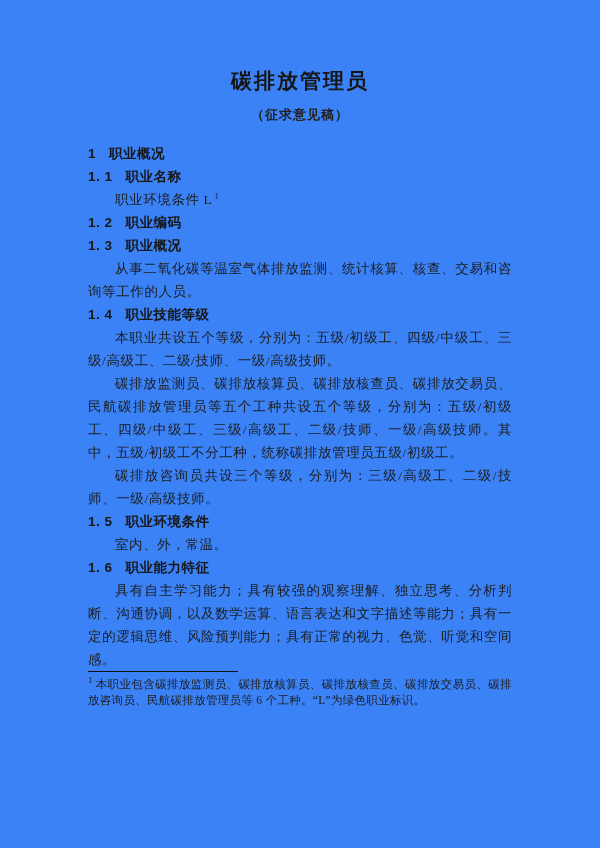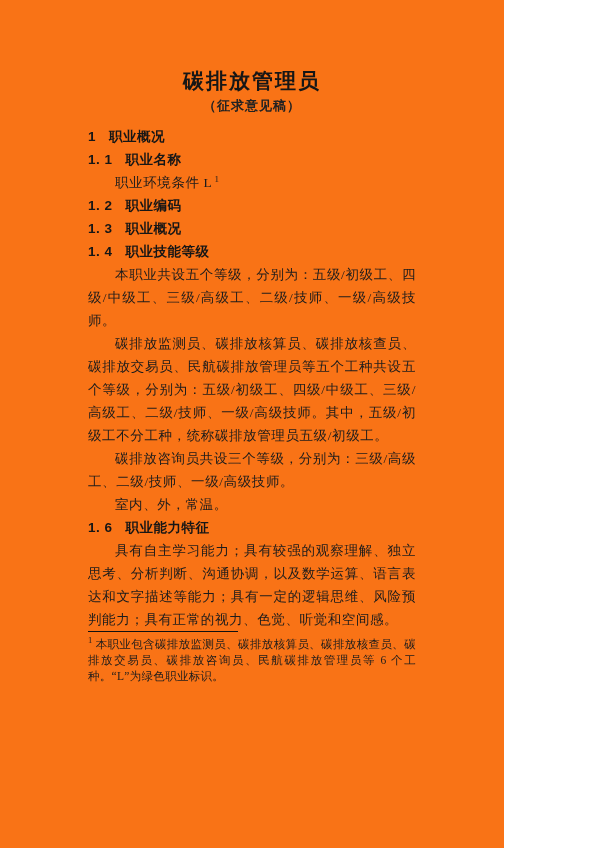--- a/index.html
+++ b/index.html
@@ -2,23 +2,23 @@
 <html><head>
 <meta charset="utf-8">
 <style>
   html, body {
     margin: 0;
     padding: 0;
     background: #ffffff;
   }
   .page {
     position: relative;
-    width: 504px;
+    width: 600px;
     height: 848px;
-    background: #f97316;
+    background: #3b82f6;
     color: #1c1c1c;
     overflow: hidden;
     box-sizing: border-box;
     padding: 64px 88px 0 88px;
     font-family: "Liberation Serif", "DejaVu Serif", serif;
   }
   .title-block {
     text-align: center;
   }
   .doc-title {
@@ -26,25 +26,26 @@
     font-weight: bold;
     font-size: 21px;
     line-height: 33px;
     letter-spacing: 2px;
     color: #161616;
   }
   .doc-subtitle {
     font-family: Liberation Mono, monospace;
     font-weight: bold;
     font-size: 13px;
+    margin-top: 9px;
     letter-spacing: 1px;
     color: #222222;
   }
   .content {
-    margin-top: 10px;
+    margin-top: 18px;
     font-size: 13.5px;
     line-height: 23px;
     text-align: justify;
   }
   .sec-heading {
     font-family: "Liberation Sans", "DejaVu Sans", sans-serif;
     font-weight: bold;
     font-size: 13.5px;
     line-height: 23px;
     letter-spacing: 0.5px;
@@ -110,28 +111,32 @@
     </div>
     <p class="para"><span>职业环境条件 L</span><sup class="fn-ref">1</sup></p>
 
     <div class="sec-heading">
       <span class="sec-num">1. 2</span><span>职业编码</span>
     </div>
 
     <div class="sec-heading">
       <span class="sec-num">1. 3</span><span>职业概况</span>
     </div>
+    <p class="para">从事二氧化碳等温室气体排放监测、统计核算、核查、交易和咨询等工作的人员。</p>
 
     <div class="sec-heading">
       <span class="sec-num">1. 4</span><span>职业技能等级</span>
     </div>
     <p class="para">本职业共设五个等级，分别为：五级/初级工、四级/中级工、三级/高级工、二级/技师、一级/高级技师。</p>
     <p class="para">碳排放监测员、碳排放核算员、碳排放核查员、碳排放交易员、民航碳排放管理员等五个工种共设五个等级，分别为：五级/初级工、四级/中级工、三级/高级工、二级/技师、一级/高级技师。其中，五级/初级工不分工种，统称碳排放管理员五级/初级工。</p>
     <p class="para">碳排放咨询员共设三个等级，分别为：三级/高级工、二级/技师、一级/高级技师。</p>
 
+    <div class="sec-heading">
+      <span class="sec-num">1. 5</span><span>职业环境条件</span>
+    </div>
     <p class="para">室内、外，常温。</p>
 
     <div class="sec-heading">
       <span class="sec-num">1. 6</span><span>职业能力特征</span>
     </div>
     <p class="para">具有自主学习能力；具有较强的观察理解、独立思考、分析判断、沟通协调，以及数学运算、语言表达和文字描述等能力；具有一定的逻辑思维、风险预判能力；具有正常的视力、色觉、听觉和空间感。</p>
 
   </div>
 
   <div class="footnote-block">

